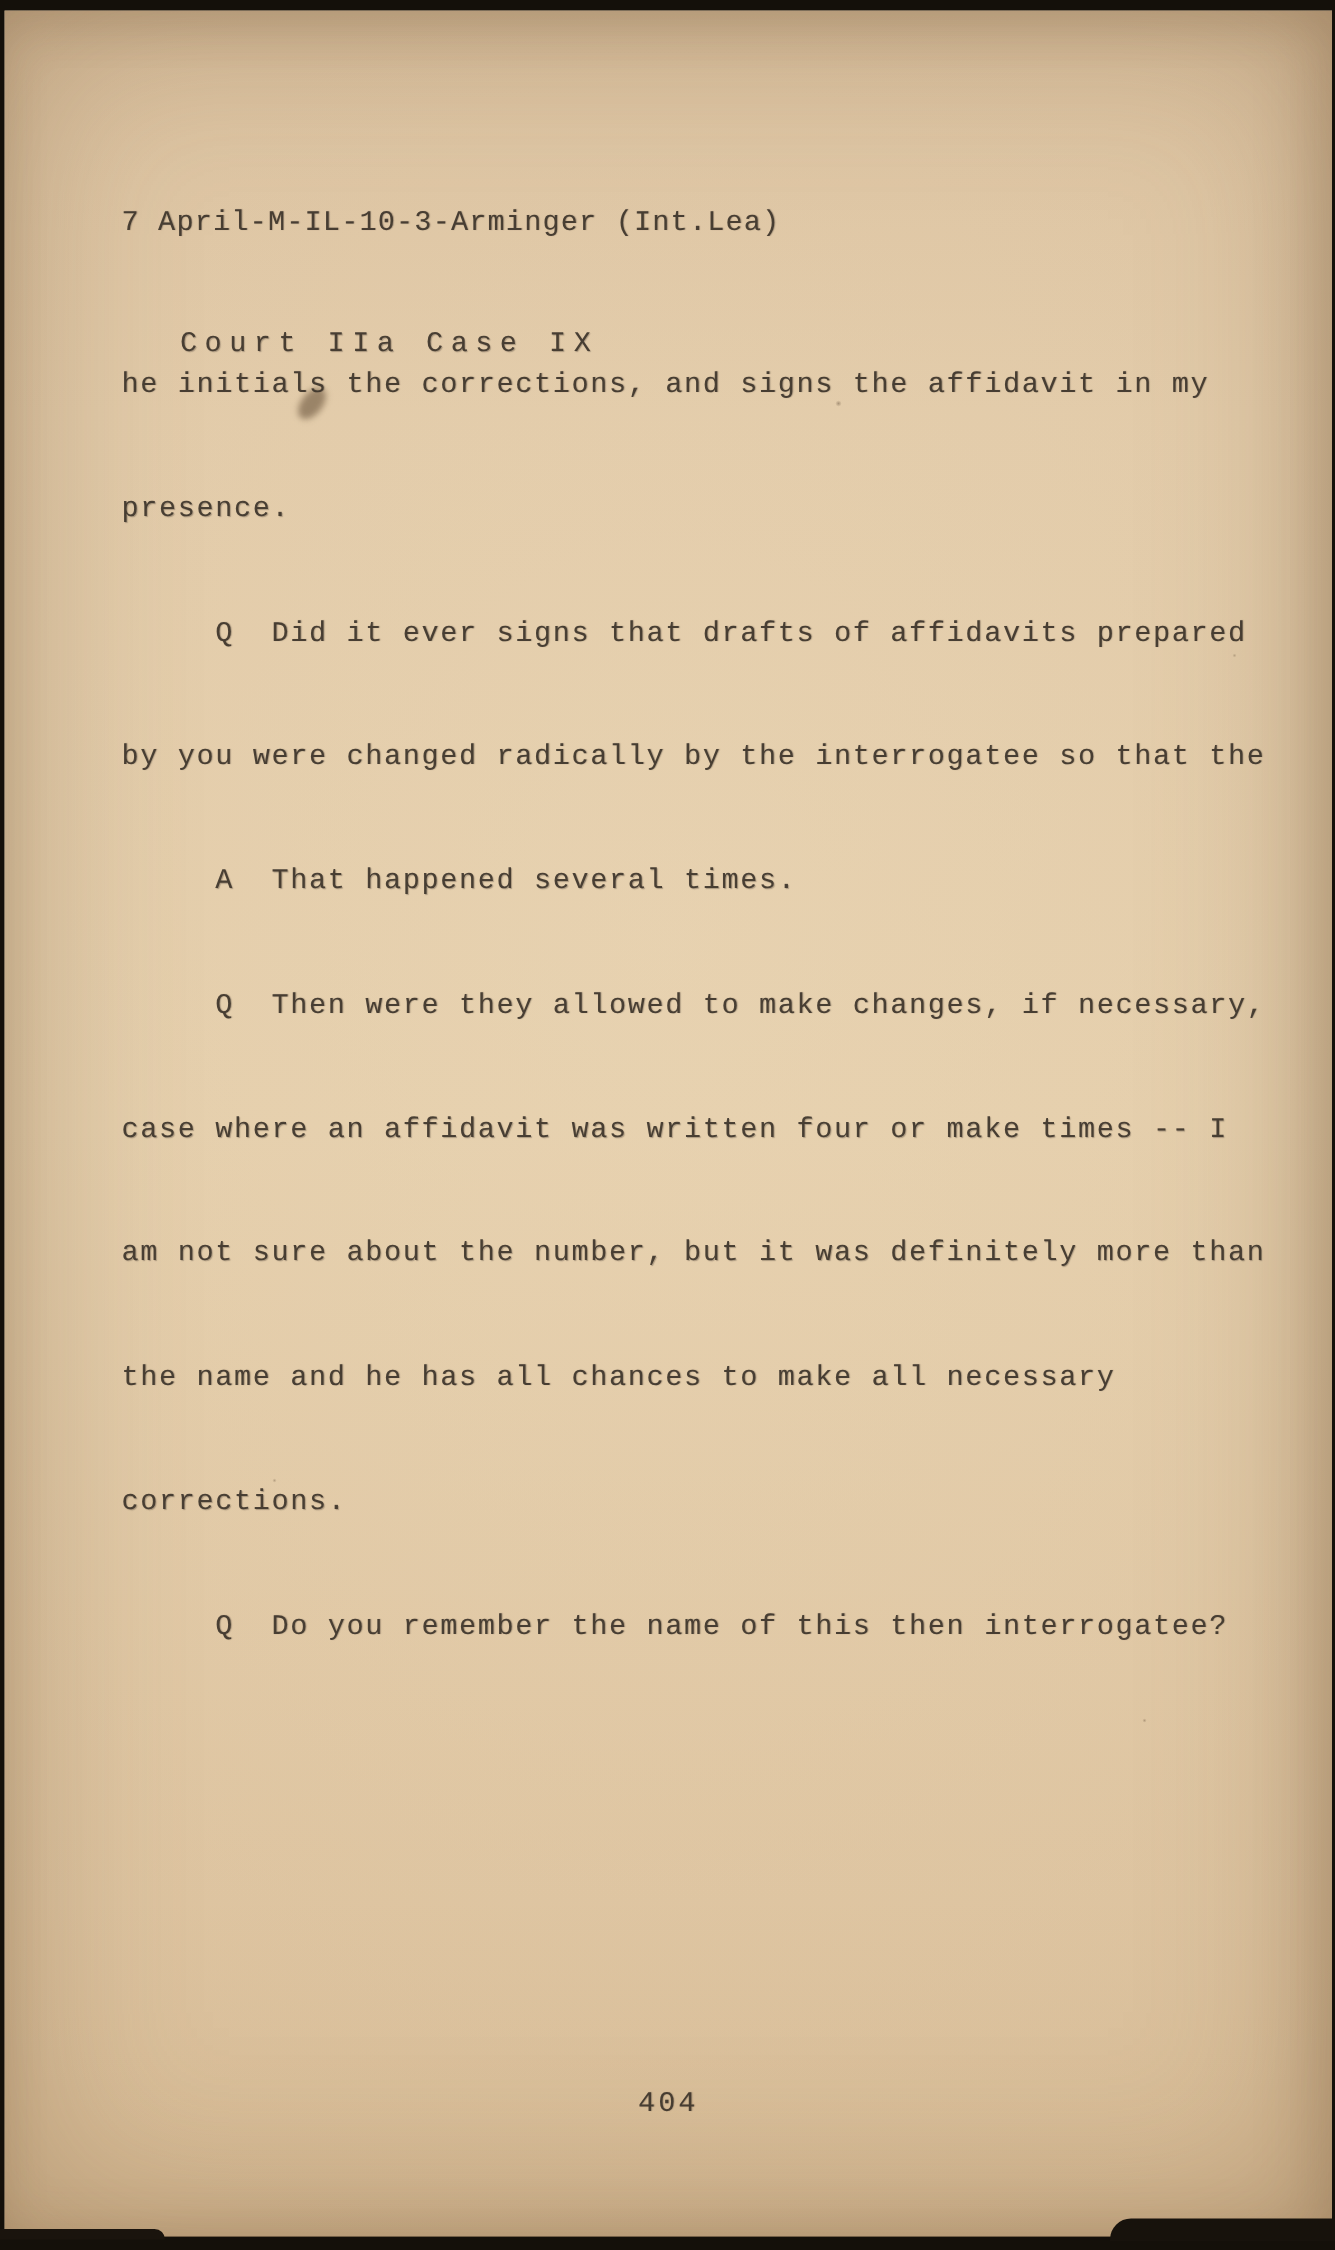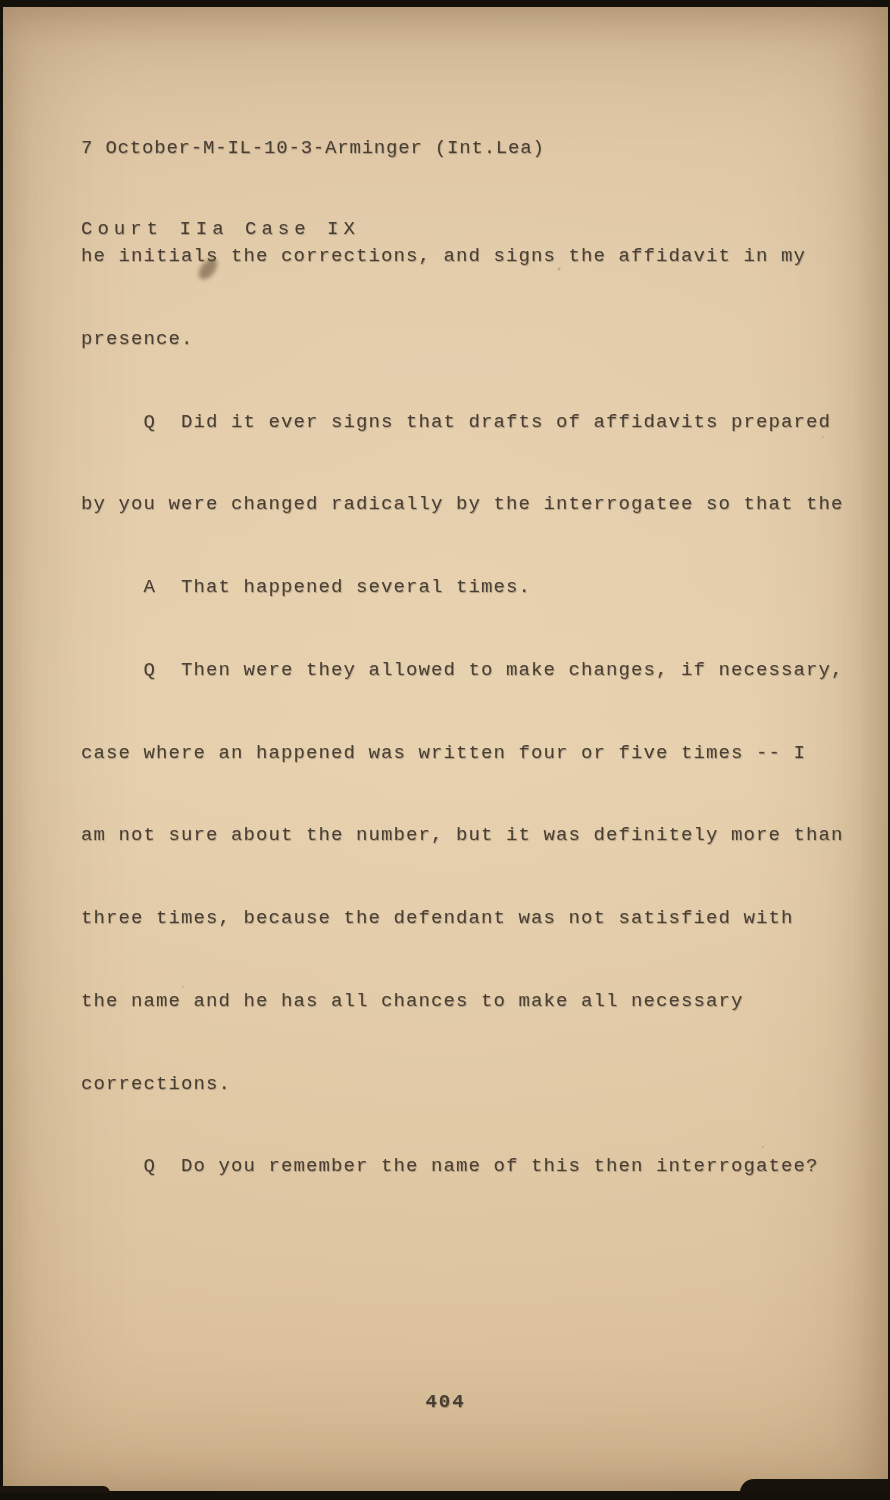--- a/index.html
+++ b/index.html
@@ -49,64 +49,62 @@
     color:rgba(62,53,43,.92);
     text-shadow:0.6px 0.6px 0.7px rgba(62,53,43,.35);
   }
   .header{
     position:absolute;
     left:78px;top:74px;
     font-size:19px;
     line-height:27px;
     white-space:pre;
   }
-  .header-line2{letter-spacing:5px;}
+  .header-line2{letter-spacing:5px;margin-left:39px;}
   .header-line1{letter-spacing:0.8px;}
   .textblock{
     position:absolute;
     left:78px;top:186px;
     font-size:19px;
     letter-spacing:1.1px;
     white-space:pre;
   }
   .line{
     height:38.75px;
     line-height:38.75px;
     white-space:pre;
   }
   .page-number{
     position:absolute;
     left:0;right:0;top:1384px;
     text-align:center;
     font-size:19px;
     letter-spacing:2px;
-    font-weight:bold;
   }
 </style>
 </head>
 <body>
 
 <div class="paper">
   <div class="smudge"></div>
 
   <div class="header ink">
-    <div class="header-line1">7 October-M-IL-10-3-Arminger (Int.Lea)</div>
+    <div class="header-line1">7 April-M-IL-10-3-Arminger (Int.Lea)</div>
     <div class="header-line2">Court IIa Case IX</div>
   </div>
 
   <div class="textblock ink">
     <div class="line">he initials the corrections, and signs the affidavit in my</div>
     <div class="line">presence.</div>
     <div class="line">     Q  Did it ever signs that drafts of affidavits prepared</div>
     <div class="line">by you were changed radically by the interrogatee so that the</div>
     <div class="line">     A  That happened several times.</div>
     <div class="line">     Q  Then were they allowed to make changes, if necessary,</div>
-    <div class="line">case where an happened was written four or five times -- I</div>
+    <div class="line">case where an affidavit was written four or make times -- I</div>
     <div class="line">am not sure about the number, but it was definitely more than</div>
-    <div class="line">three times, because the defendant was not satisfied with</div>
     <div class="line">the name and he has all chances to make all necessary</div>
     <div class="line">corrections.</div>
     <div class="line">     Q  Do you remember the name of this then interrogatee?</div>
     
     
     
     
     
     
     

